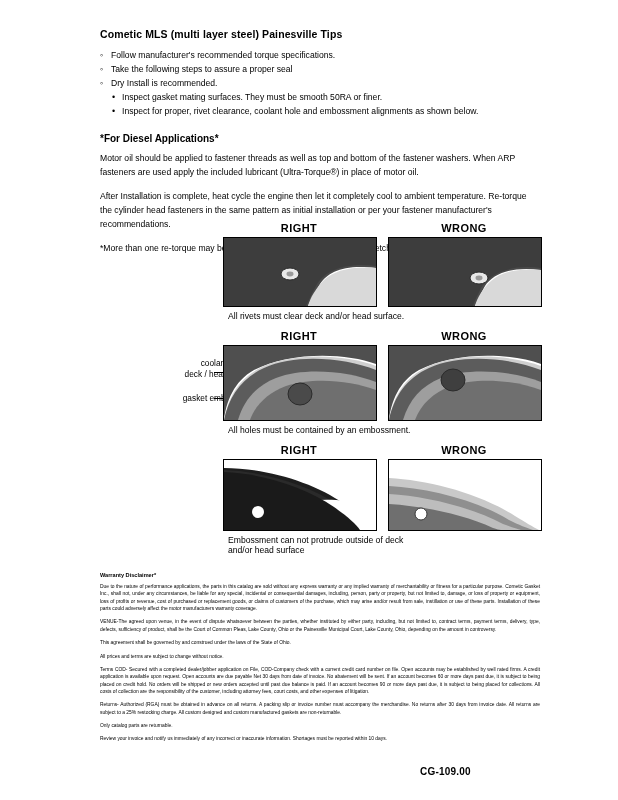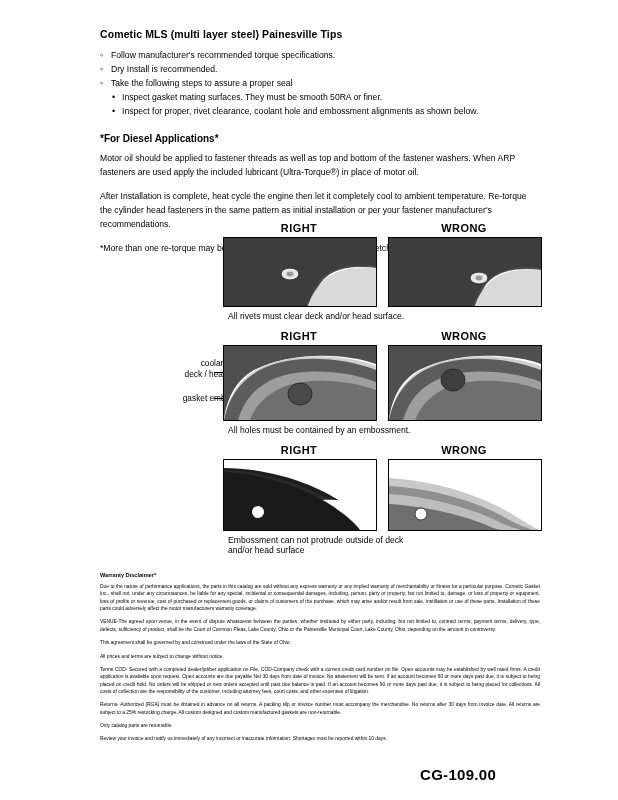--- a/index.html
+++ b/index.html
@@ -37,36 +37,36 @@
 
   
   .leader{position:absolute;height:1px;background:#000;}
   .leader2{position:absolute;height:1px;background:#000;}
 
   
   .warranty{position:absolute;left:100px;top:572px;width:440px;}
   .warranty h3{font-size:5.6px;font-weight:bold;margin:0 0 5px 0;}
   .warranty p{font-size:4.9px;line-height:1.5;margin:0 0 6px 0;text-align:justify;}
 
-  .partno{position:absolute;left:420px;top:766px;font-size:15px;font-weight:bold;letter-spacing:.02em;}
+  .partno{position:absolute;left:420px;top:766px;font-size:10px;font-weight:bold;letter-spacing:.02em;}
 
   svg{display:block;}
 </style>
 </head>
 <body>
 
 <div class="page">
 
   <div class="content">
     <h1 class="title">Cometic MLS (multi layer steel) Painesville Tips</h1>
 
     <ul class="bullets">
       <li>Follow manufacturer's recommended torque specifications.</li>
+      <li>Take the following steps to assure a proper seal</li>
       <li>Dry Install is recommended.</li>
-      <li>Take the following steps to assure a proper seal</li>
     </ul>
     <ul class="sub">
       <li>Inspect gasket mating surfaces.  They must be smooth 50RA or finer.</li>
       <li>Inspect for proper, rivet clearance, coolant hole and embossment alignments as shown below.</li>
     </ul>
 
     <h2 class="diesel">*For Diesel Applications*</h2>
     <p class="para">Motor oil should be applied to fastener threads as well as top and bottom of the fastener washers. When ARP fasteners are used apply the included lubricant (Ultra-Torque®) in place of motor oil.</p>
     <p class="para">After Installation is complete, heat cycle the engine then let it completely cool to ambient temperature. Re-torque the cylinder head fasteners in the same pattern as initial installation or per your fastener manufacturer's recommendations.</p>
     <p class="note">*More than one re-torque may be required to achieve proper fastener stretch*</p>

